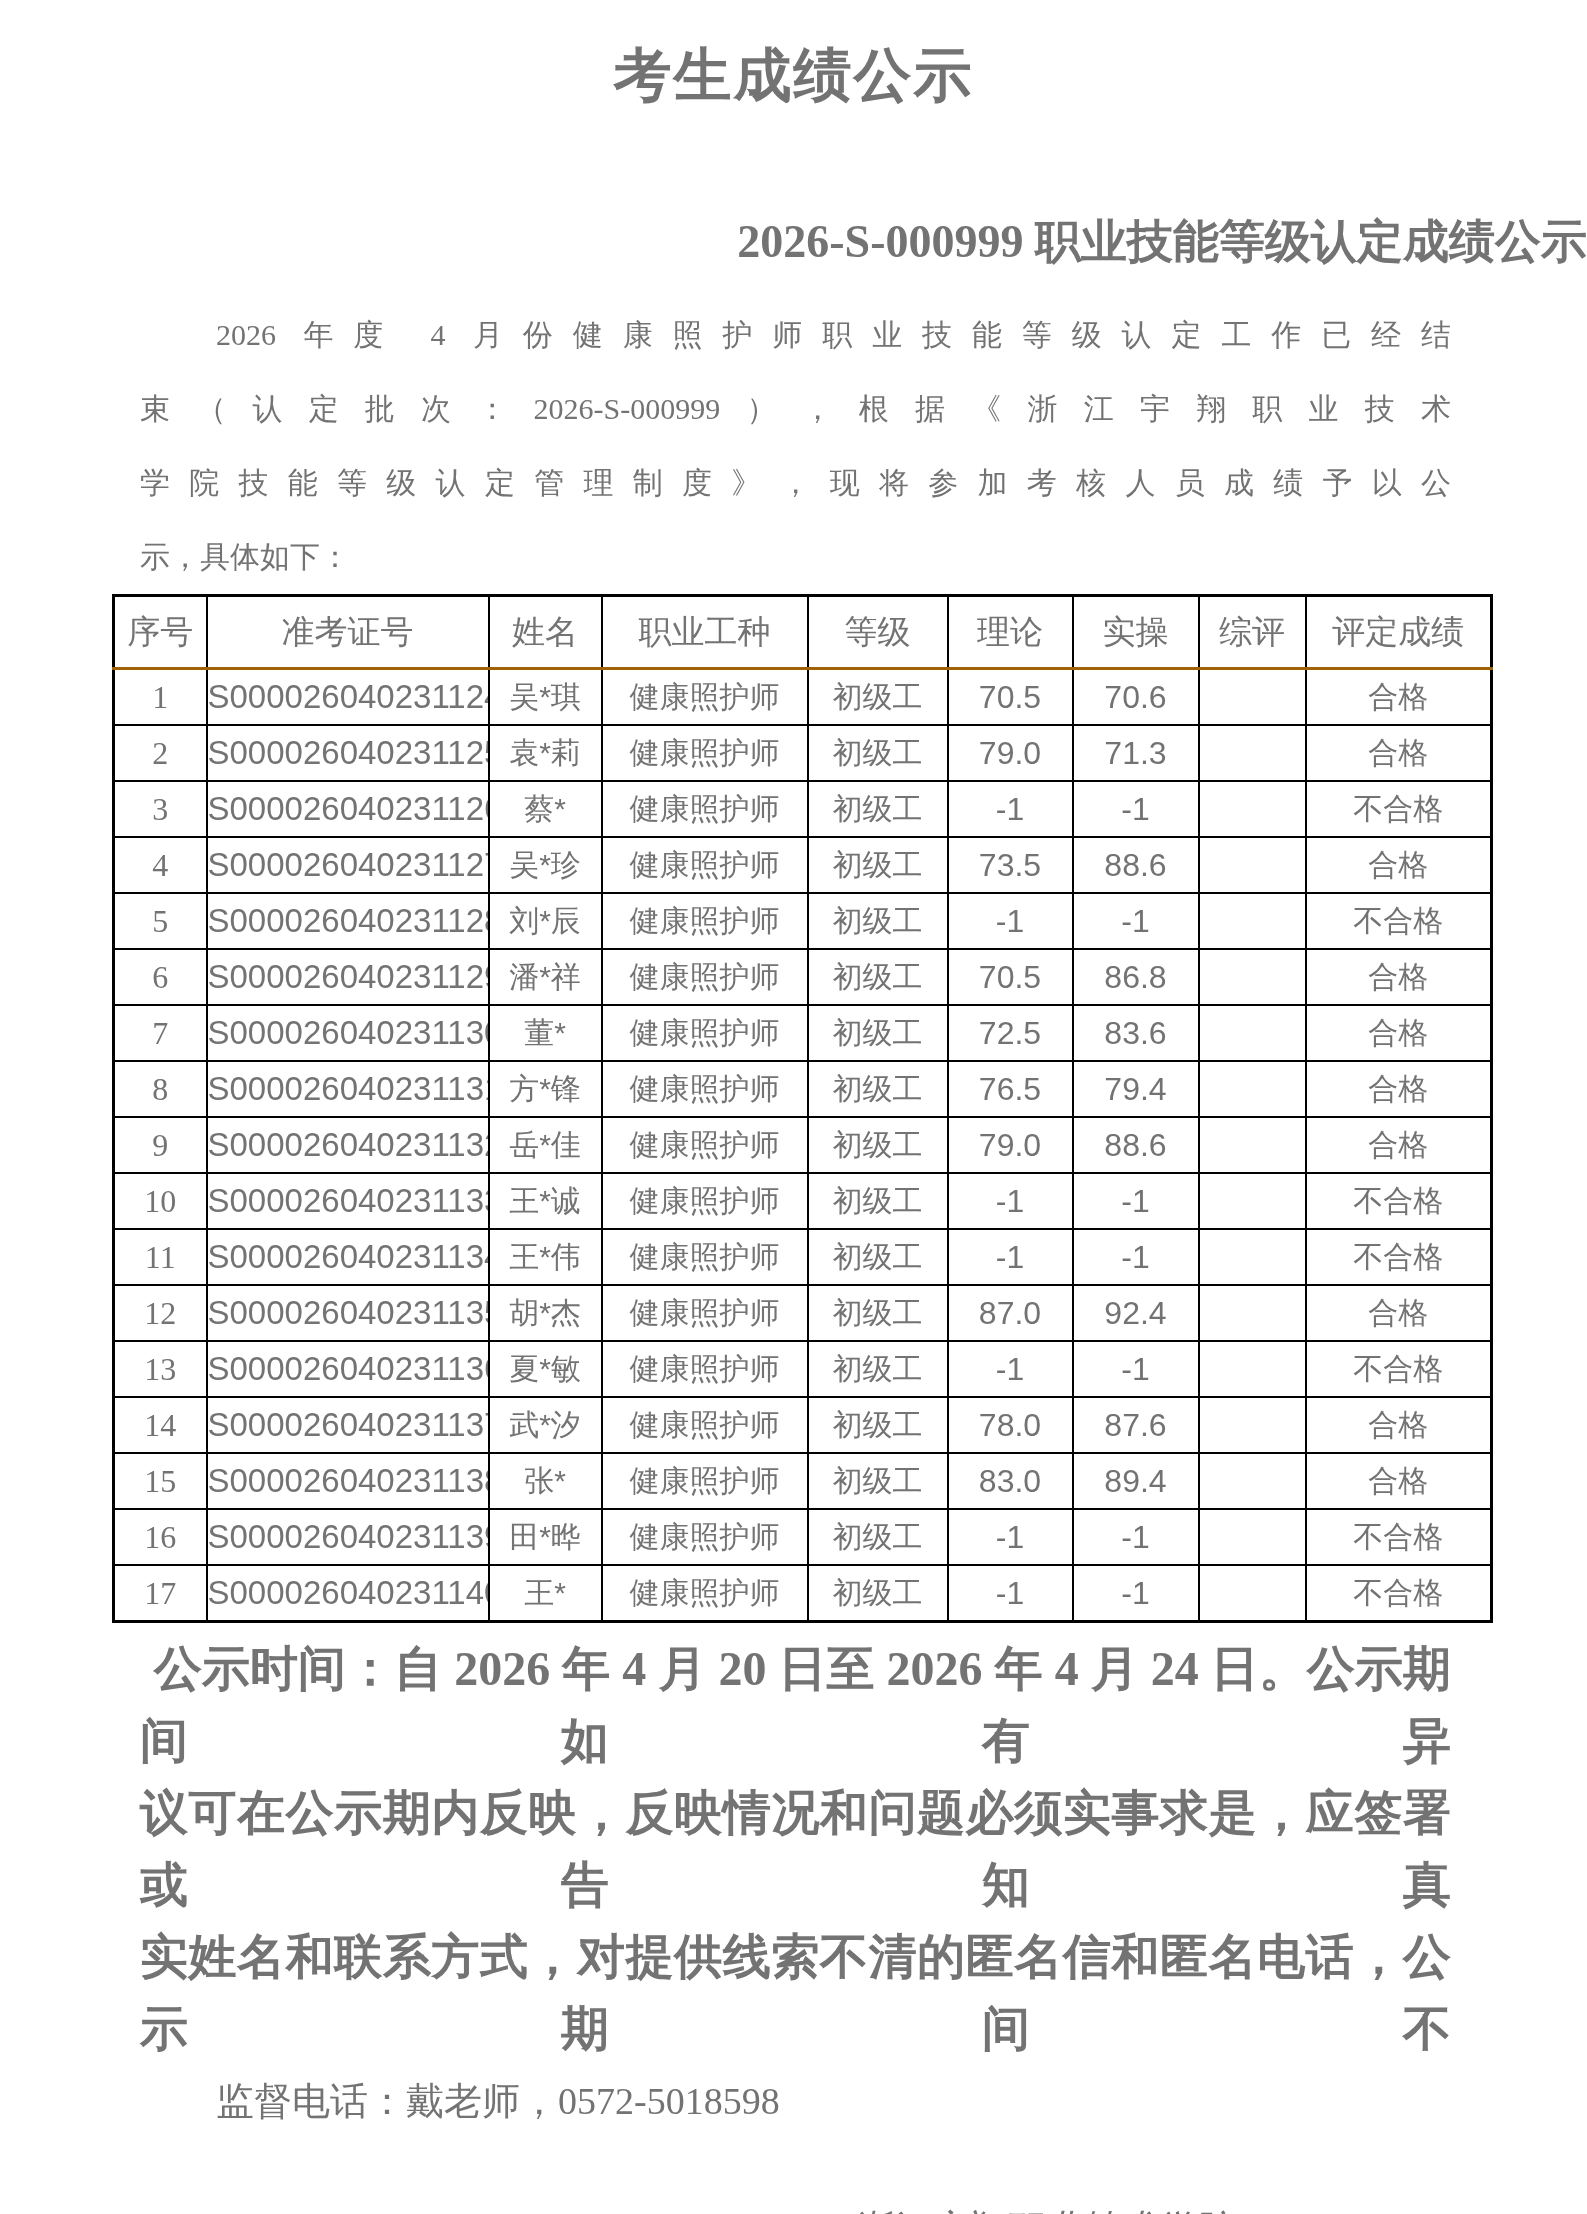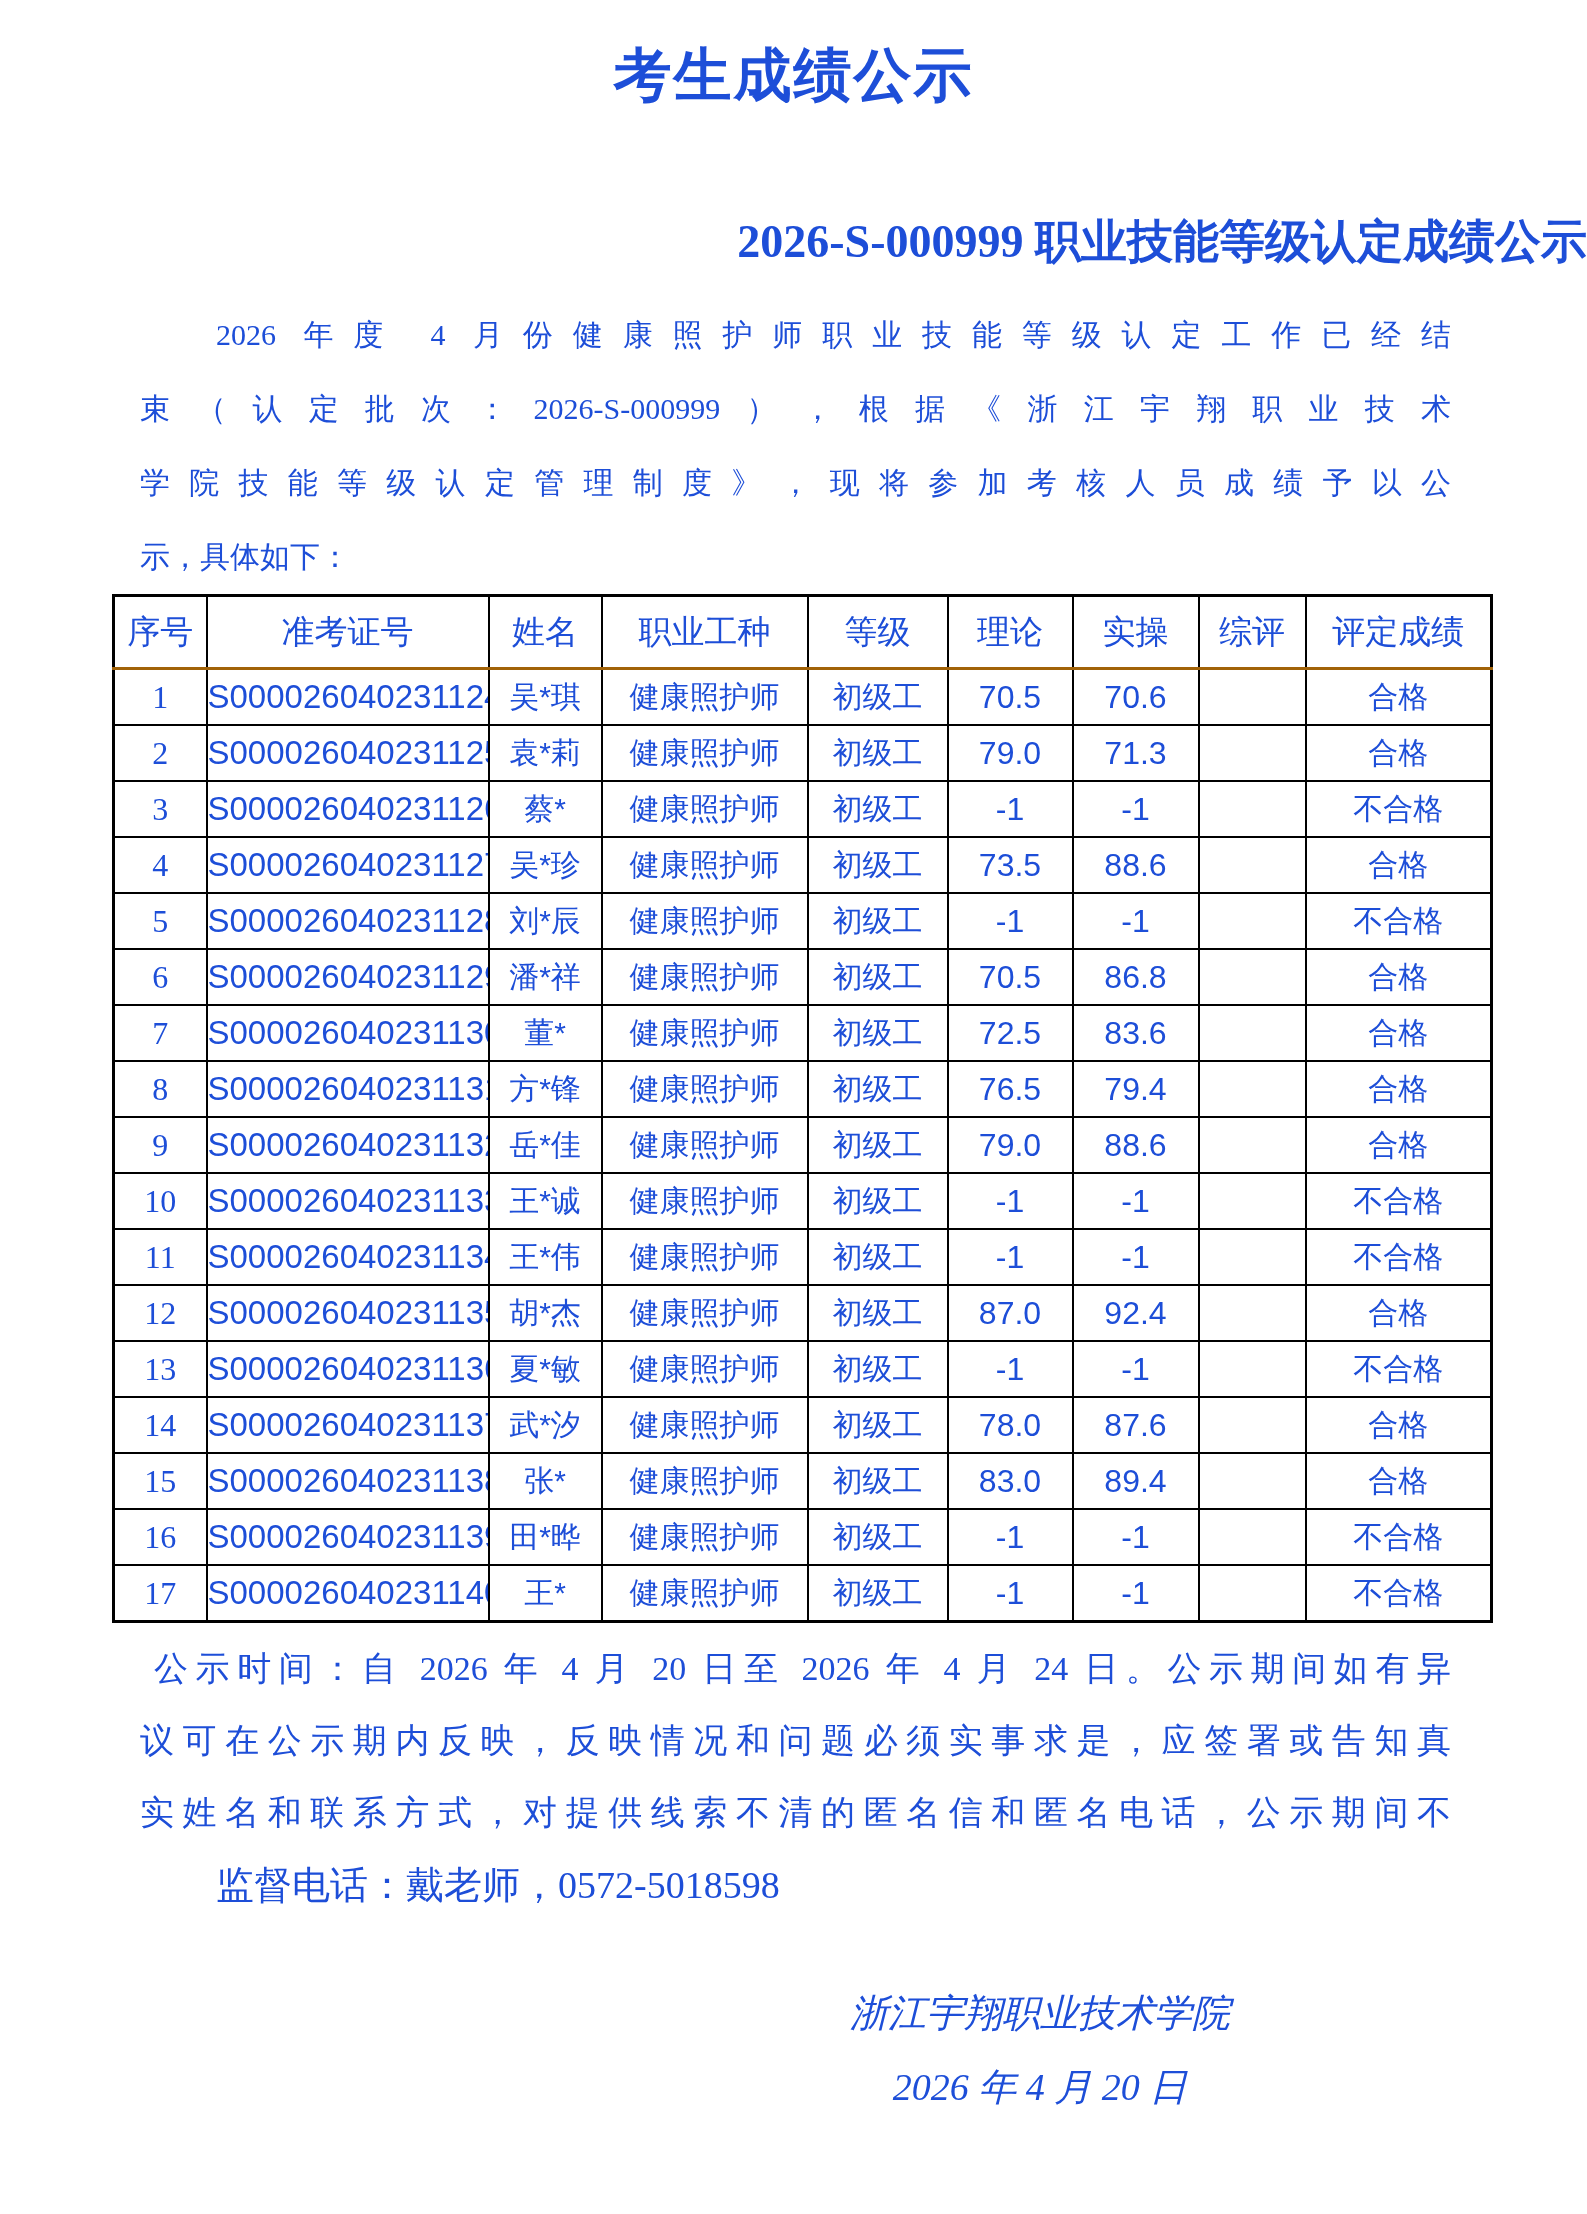--- a/index.html
+++ b/index.html
@@ -1,21 +1,21 @@
 <!DOCTYPE html>
 <html><head>
 <meta charset="utf-8">
 <style>
   html, body { margin: 0; padding: 0; background: #ffffff; }
   .page {
     position: relative;
     width: 1587px;
     height: 2214px;
     background: #ffffff;
-    color: #1d4ed8;
+    color: #737373;
     overflow: hidden;
     font-family: "Liberation Serif", "DejaVu Serif", serif;
   }
   .main-title {
     margin: 40px 0 0 0;
     text-align: center;
     font-family: "DejaVu Sans", "Liberation Sans", sans-serif;
     font-weight: bold;
     font-size: 58px;
     line-height: 70px;
@@ -65,22 +65,23 @@
   .results-table td.col-1 { font-family: "Liberation Sans", "DejaVu Sans", sans-serif; font-size: 33px; }
   .results-table td.col-2, .results-table td.col-3, .results-table td.col-4, .results-table td.col-8 {
     font-family: "Liberation Sans", "DejaVu Sans", sans-serif; font-size: 30px;
   }
   .results-table td.col-5, .results-table td.col-6, .results-table td.col-7 {
     font-family: "Liberation Sans", "DejaVu Sans", sans-serif; font-size: 32px;
   }
 
   .notice {
     margin: 10px 136px 0 140px;
-    font-size: 34px;
+    font-size: 48px;
     line-height: 72px;
+    font-weight: bold;
   }
   .notice .line { text-align: justify; text-align-last: justify; }
   .notice .line.first { text-indent: 14px; }
   .notice .line.last { text-align-last: left; }
 
   .supervision {
     margin: 0 136px 0 140px;
     text-indent: 76px;
     font-size: 38px;
     line-height: 72px;

